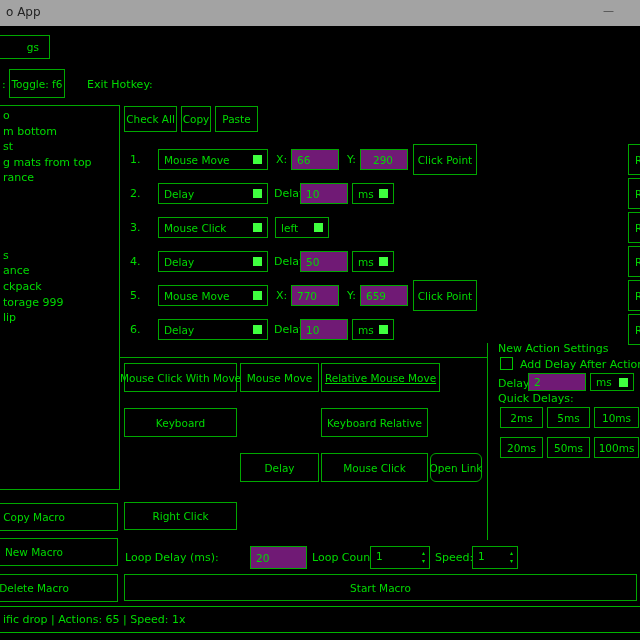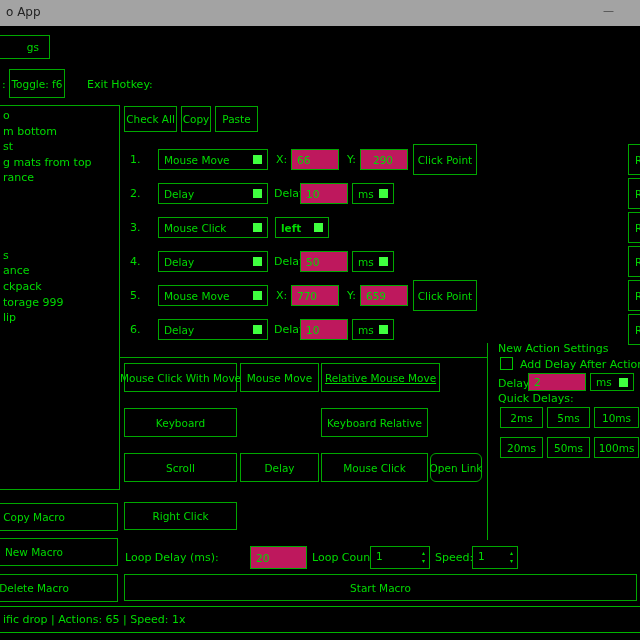--- a/index.html
+++ b/index.html
@@ -8,21 +8,21 @@
   .titlebar{position:absolute;left:0;top:0;width:640px;height:26px;background:#a3a3a3;}
   .titlebar .title{position:absolute;left:6px;top:5px;font-size:12px;color:#222;white-space:nowrap;}
   .titlebar .min{position:absolute;left:603px;top:4px;font-size:11px;color:#444;}
   .lbl{position:absolute;color:#00da00;font-size:11px;white-space:nowrap;}
   .btn{position:absolute;border:1px solid #00a800;color:#00da00;font-size:10.5px;
        display:flex;align-items:center;justify-content:center;white-space:nowrap;
        background:transparent;box-sizing:border-box;}
   .dd{position:absolute;border:1px solid #00a800;color:#00da00;font-size:10.5px;
       display:flex;align-items:center;padding-left:5px;height:21px;box-sizing:border-box;white-space:nowrap;}
   .dd .sq{position:absolute;right:5px;top:50%;margin-top:-4.5px;width:9px;height:9px;background:#3fff3f;}
-  input.box{position:absolute;background:#be185d;border:1px solid #00a800;color:#00da00;
+  input.box{position:absolute;background:#701a75;border:1px solid #00a800;color:#00da00;
       font-size:10.5px;padding:0 0 0 5px;height:21px;box-sizing:border-box;
       font-family:"DejaVu Sans","Liberation Sans",sans-serif;outline:none;}
   .listbox{position:absolute;left:-20px;top:105px;width:140px;height:385px;
       border:1px solid #00a800;box-sizing:border-box;overflow:hidden;}
   .listbox .li{height:15.55px;font-size:11px;color:#00da00;padding-left:2px;white-space:nowrap;overflow:hidden;}
   .hline{position:absolute;background:#00a800;height:1px;}
   .vline{position:absolute;background:#00a800;width:1px;}
   .checkbox{position:absolute;width:13px;height:13px;border:1px solid #00c400;background:#000;box-sizing:border-box;}
   .spin{position:absolute;border:1px solid #00a800;box-sizing:border-box;background:#000;}
   .spin .val{position:absolute;left:5px;top:3px;font-size:10.5px;color:#00da00;}
@@ -110,21 +110,21 @@
   </div>
   <div class="btn" style="left:628px;top:178px;width:40px;height:31px;justify-content:flex-start;padding-left:6px;">
     <span>R</span>
   </div>
 
   <span class="lbl" style="left:130px;top:221px;">3.</span>
   <div class="dd" style="left:158px;top:217px;width:110px;">
     <span>Mouse Click</span>
     <span class="sq"></span>
   </div>
-  <div class="dd" style="left:275px;top:217px;width:54px;font-weight:bold;">
+  <div class="dd" style="left:275px;top:217px;width:54px;">
     <span>left</span>
     <span class="sq"></span>
   </div>
   <div class="btn" style="left:628px;top:212px;width:40px;height:31px;justify-content:flex-start;padding-left:6px;">
     <span>R</span>
   </div>
 
   <span class="lbl" style="left:130px;top:255px;">4.</span>
   <div class="dd" style="left:158px;top:251px;width:110px;">
     <span>Delay</span>
@@ -184,23 +184,20 @@
     <span>Relative Mouse Move</span>
   </div>
 
   <div class="btn" style="left:124px;top:408px;width:113px;height:29px;">
     <span>Keyboard</span>
   </div>
   <div class="btn" style="left:321px;top:408px;width:107px;height:29px;">
     <span>Keyboard Relative</span>
   </div>
 
-  <div class="btn" style="left:124px;top:453px;width:113px;height:29px;">
-    <span>Scroll</span>
-  </div>
   <div class="btn" style="left:240px;top:453px;width:79px;height:29px;">
     <span>Delay</span>
   </div>
   <div class="btn" style="left:321px;top:453px;width:107px;height:29px;">
     <span>Mouse Click</span>
   </div>
   <div class="btn" style="left:430px;top:453px;width:52px;height:29px;border-radius:6px;">
     <span>Open Link</span>
   </div>
 

